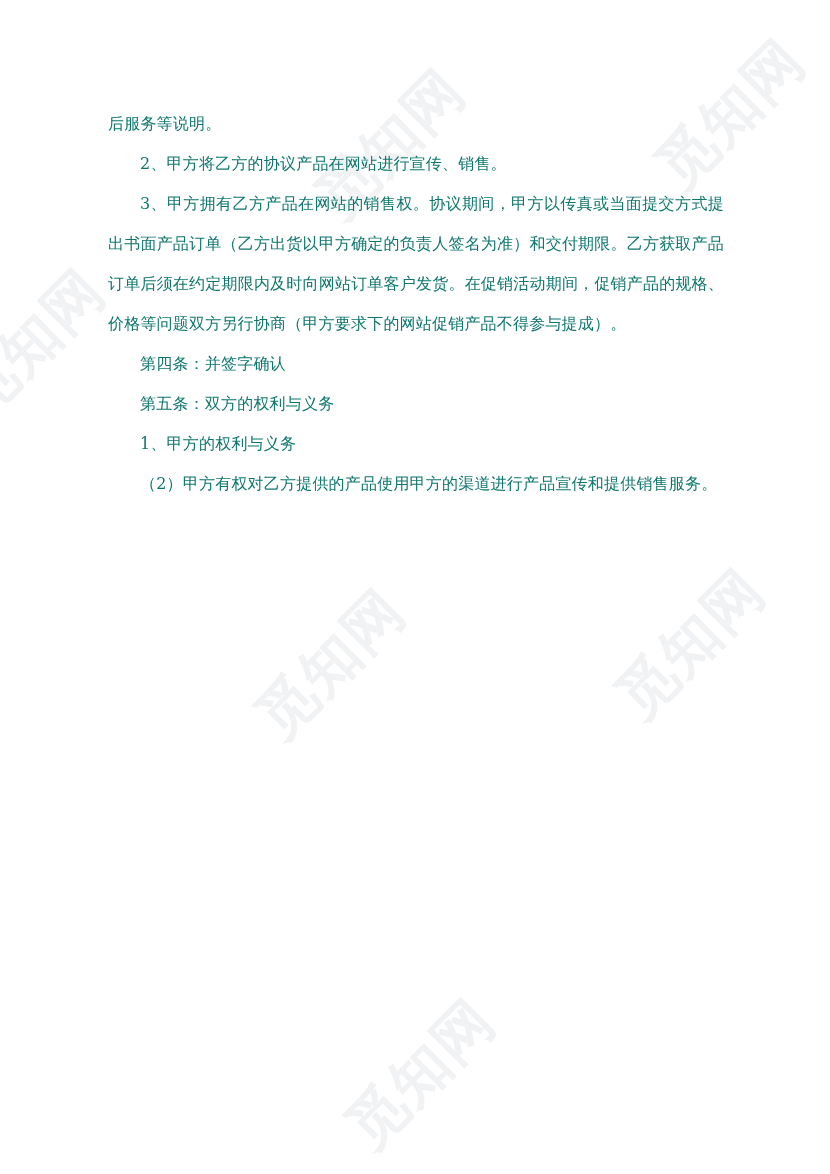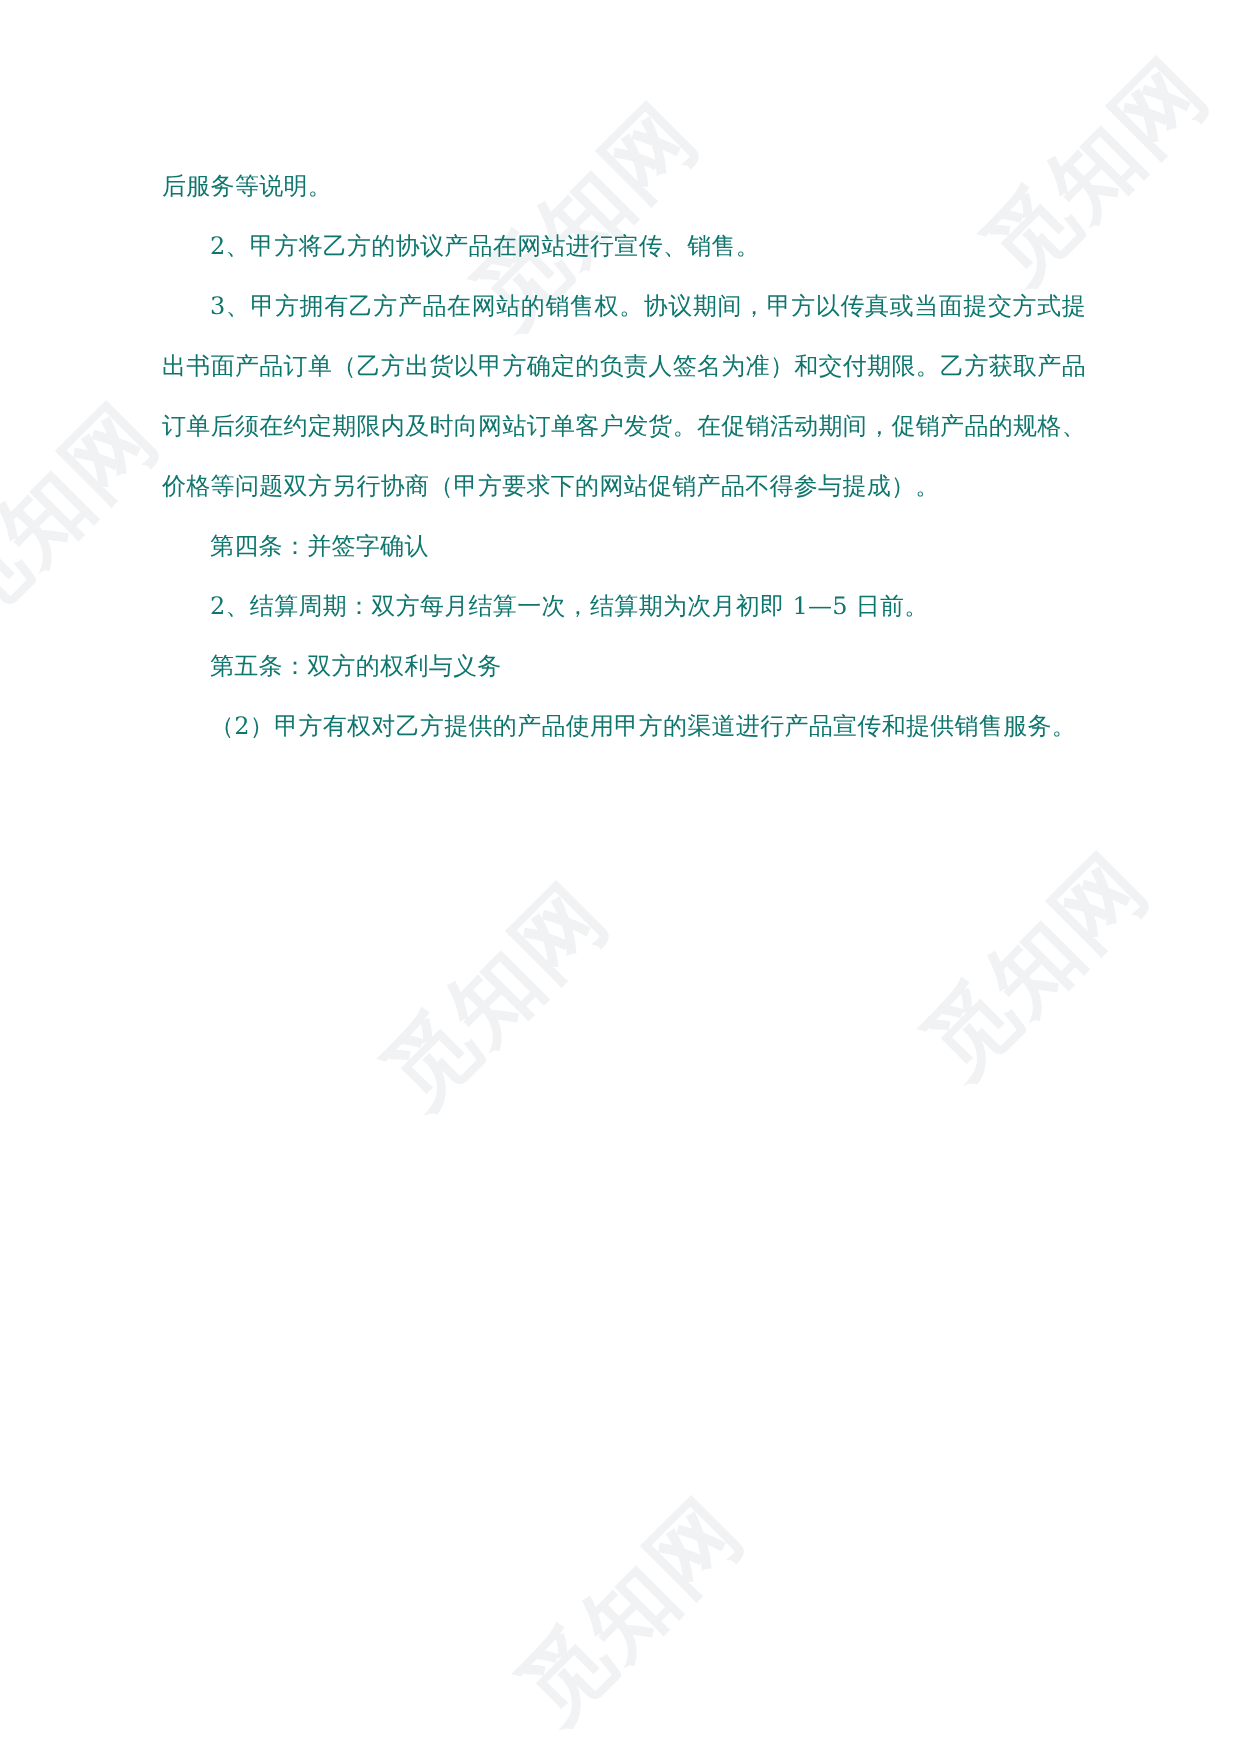--- a/index.html
+++ b/index.html
@@ -81,18 +81,18 @@
     <div class="wm wm-b" style="left:600px; top:680px;">觅知网</div>
     <div class="wm wm-b" style="left:330px; top:1110px;">觅知网</div>
     <div class="wm wm-b" style="left:-60px; top:380px;">觅知网</div>
   </div>
 
   <div id="text-layer">
     <p class="line noindent">后服务等说明。</p>
     <p class="line indent">2、甲方将乙方的协议产品在网站进行宣传、销售。</p>
     <p class="line indent">3、甲方拥有乙方产品在网站的销售权。协议期间，甲方以传真或当面提交方式提出书面产品订单（乙方出货以甲方确定的负责人签名为准）和交付期限。乙方获取产品订单后须在约定期限内及时向网站订单客户发货。在促销活动期间，促销产品的规格、价格等问题双方另行协商（甲方要求下的网站促销产品不得参与提成）。</p>
     <p class="line indent">第四条：并签字确认</p>
-    <p class="line indent">2、结算周期：双方每月结算一次，结算期为次月初即 1—5 日前。</p>
     <p class="line indent">第五条：双方的权利与义务</p>
+    <p class="line indent">1、甲方的权利与义务</p>
     <p class="line indent">（2）甲方有权对乙方提供的产品使用甲方的渠道进行产品宣传和提供销售服务。</p>
   </div>
 
 </div>
 
 </body></html>

